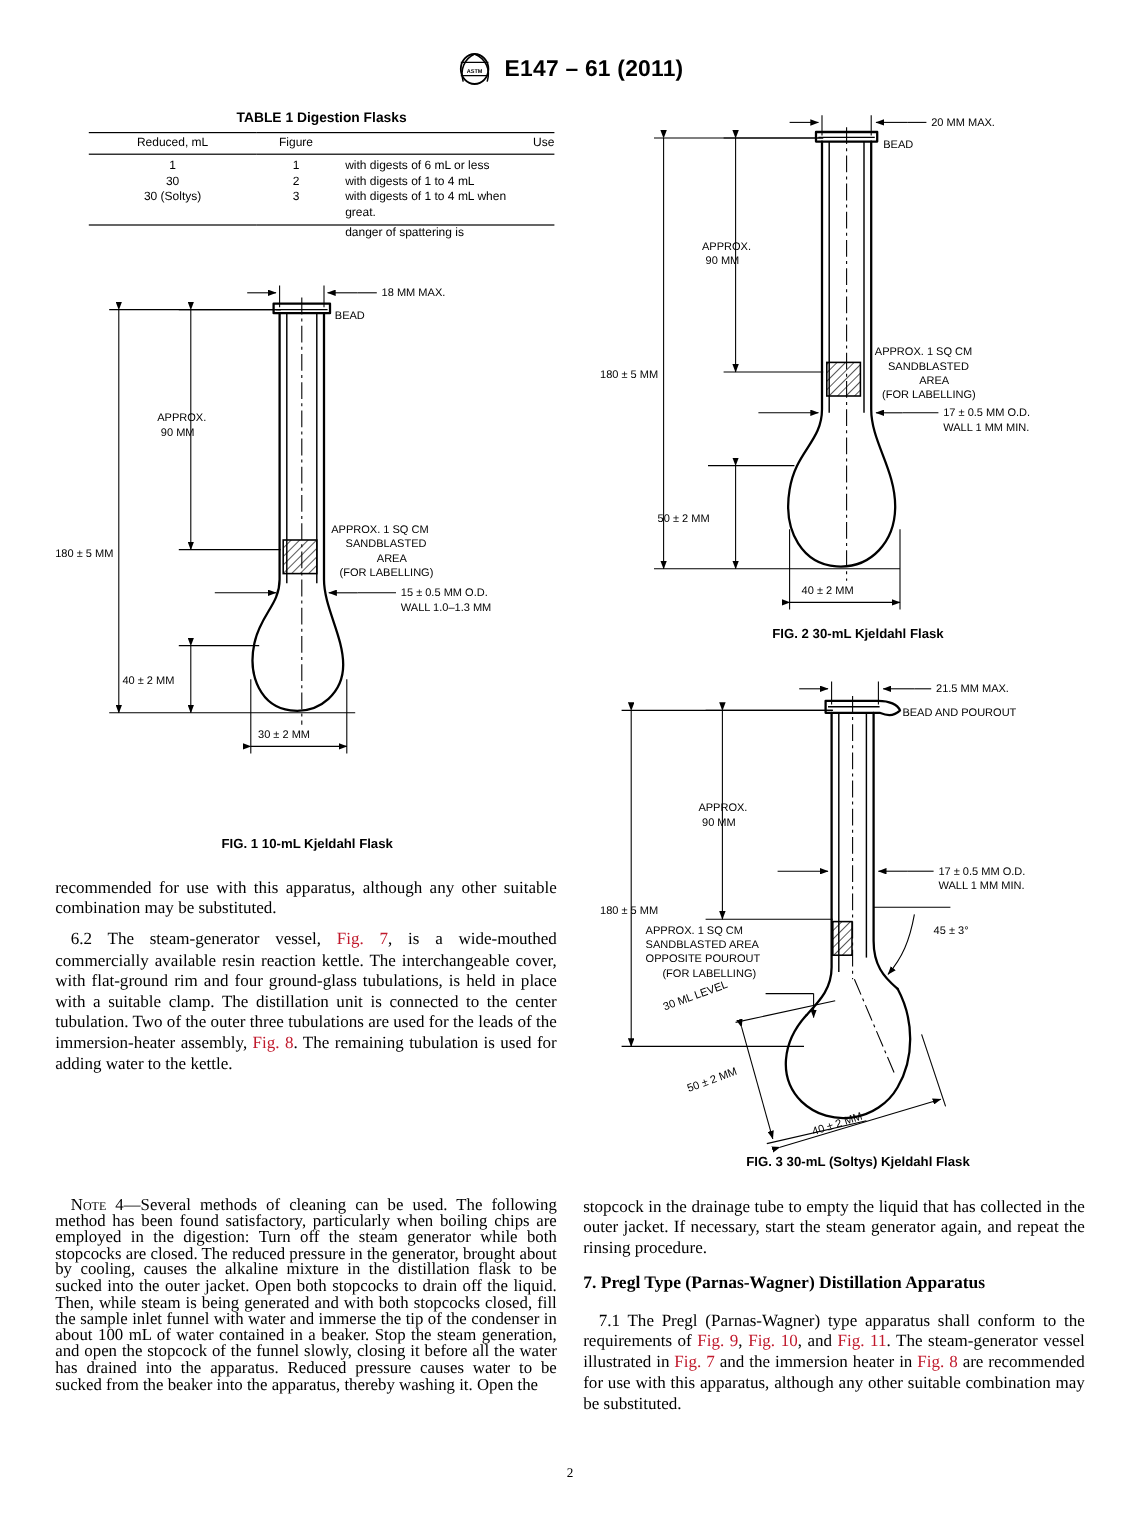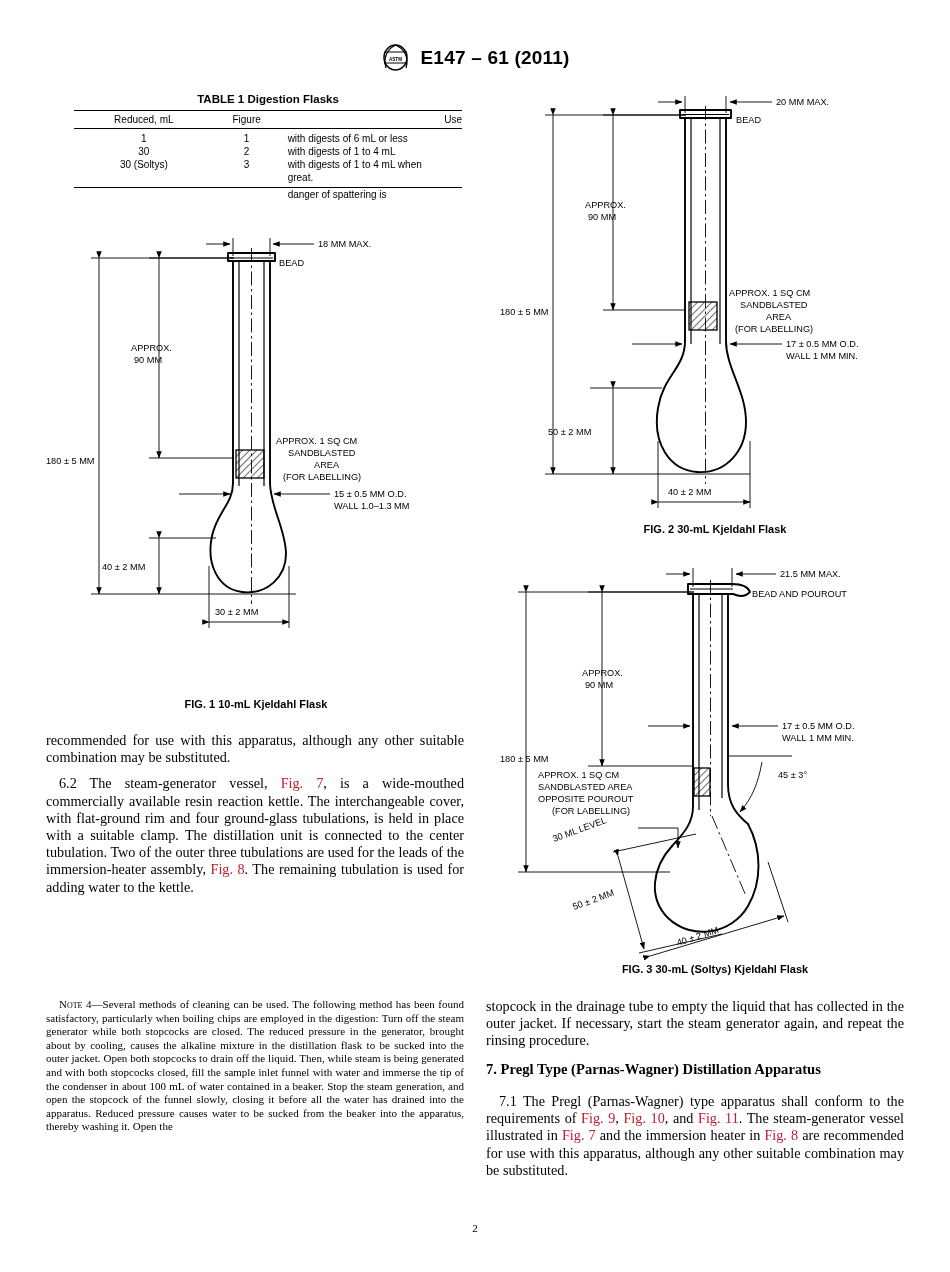--- a/index.html
+++ b/index.html
@@ -42,21 +42,21 @@
   .glass-thin{stroke:#000;fill:none;stroke-width:1.2;}
   .dim{stroke:#000;fill:none;stroke-width:0.9;}
   .center{stroke:#000;fill:none;stroke-width:0.9;stroke-dasharray:14 3.5 2.5 3.5;}
 
   
   .col{position:absolute;width:418px;font-size:14.2px;line-height:17.2px;
        text-align:justify;}
   .col p{margin:0 0 0 0;text-indent:13px;}
   .col p.noind{text-indent:0;}
   .col p + p{margin-top:9px;}
-  .note{font-size:11px;line-height:13.6px;text-align:justify;}
+  .note{font-size:14px;line-height:13.6px;text-align:justify;}
   .note p{margin:0;text-indent:13px;}
   .sc{font-variant:small-caps;}
   .figref{color:#c0182b;}
   h3.sec{font-family:"Liberation Serif",serif;font-weight:bold;font-size:14.6px;
          margin:0;text-indent:0;}
   .pgnum{position:absolute;left:0;top:1222px;width:950px;text-align:center;
          font-size:11px;}
 </style>
 </head>
 <body>

